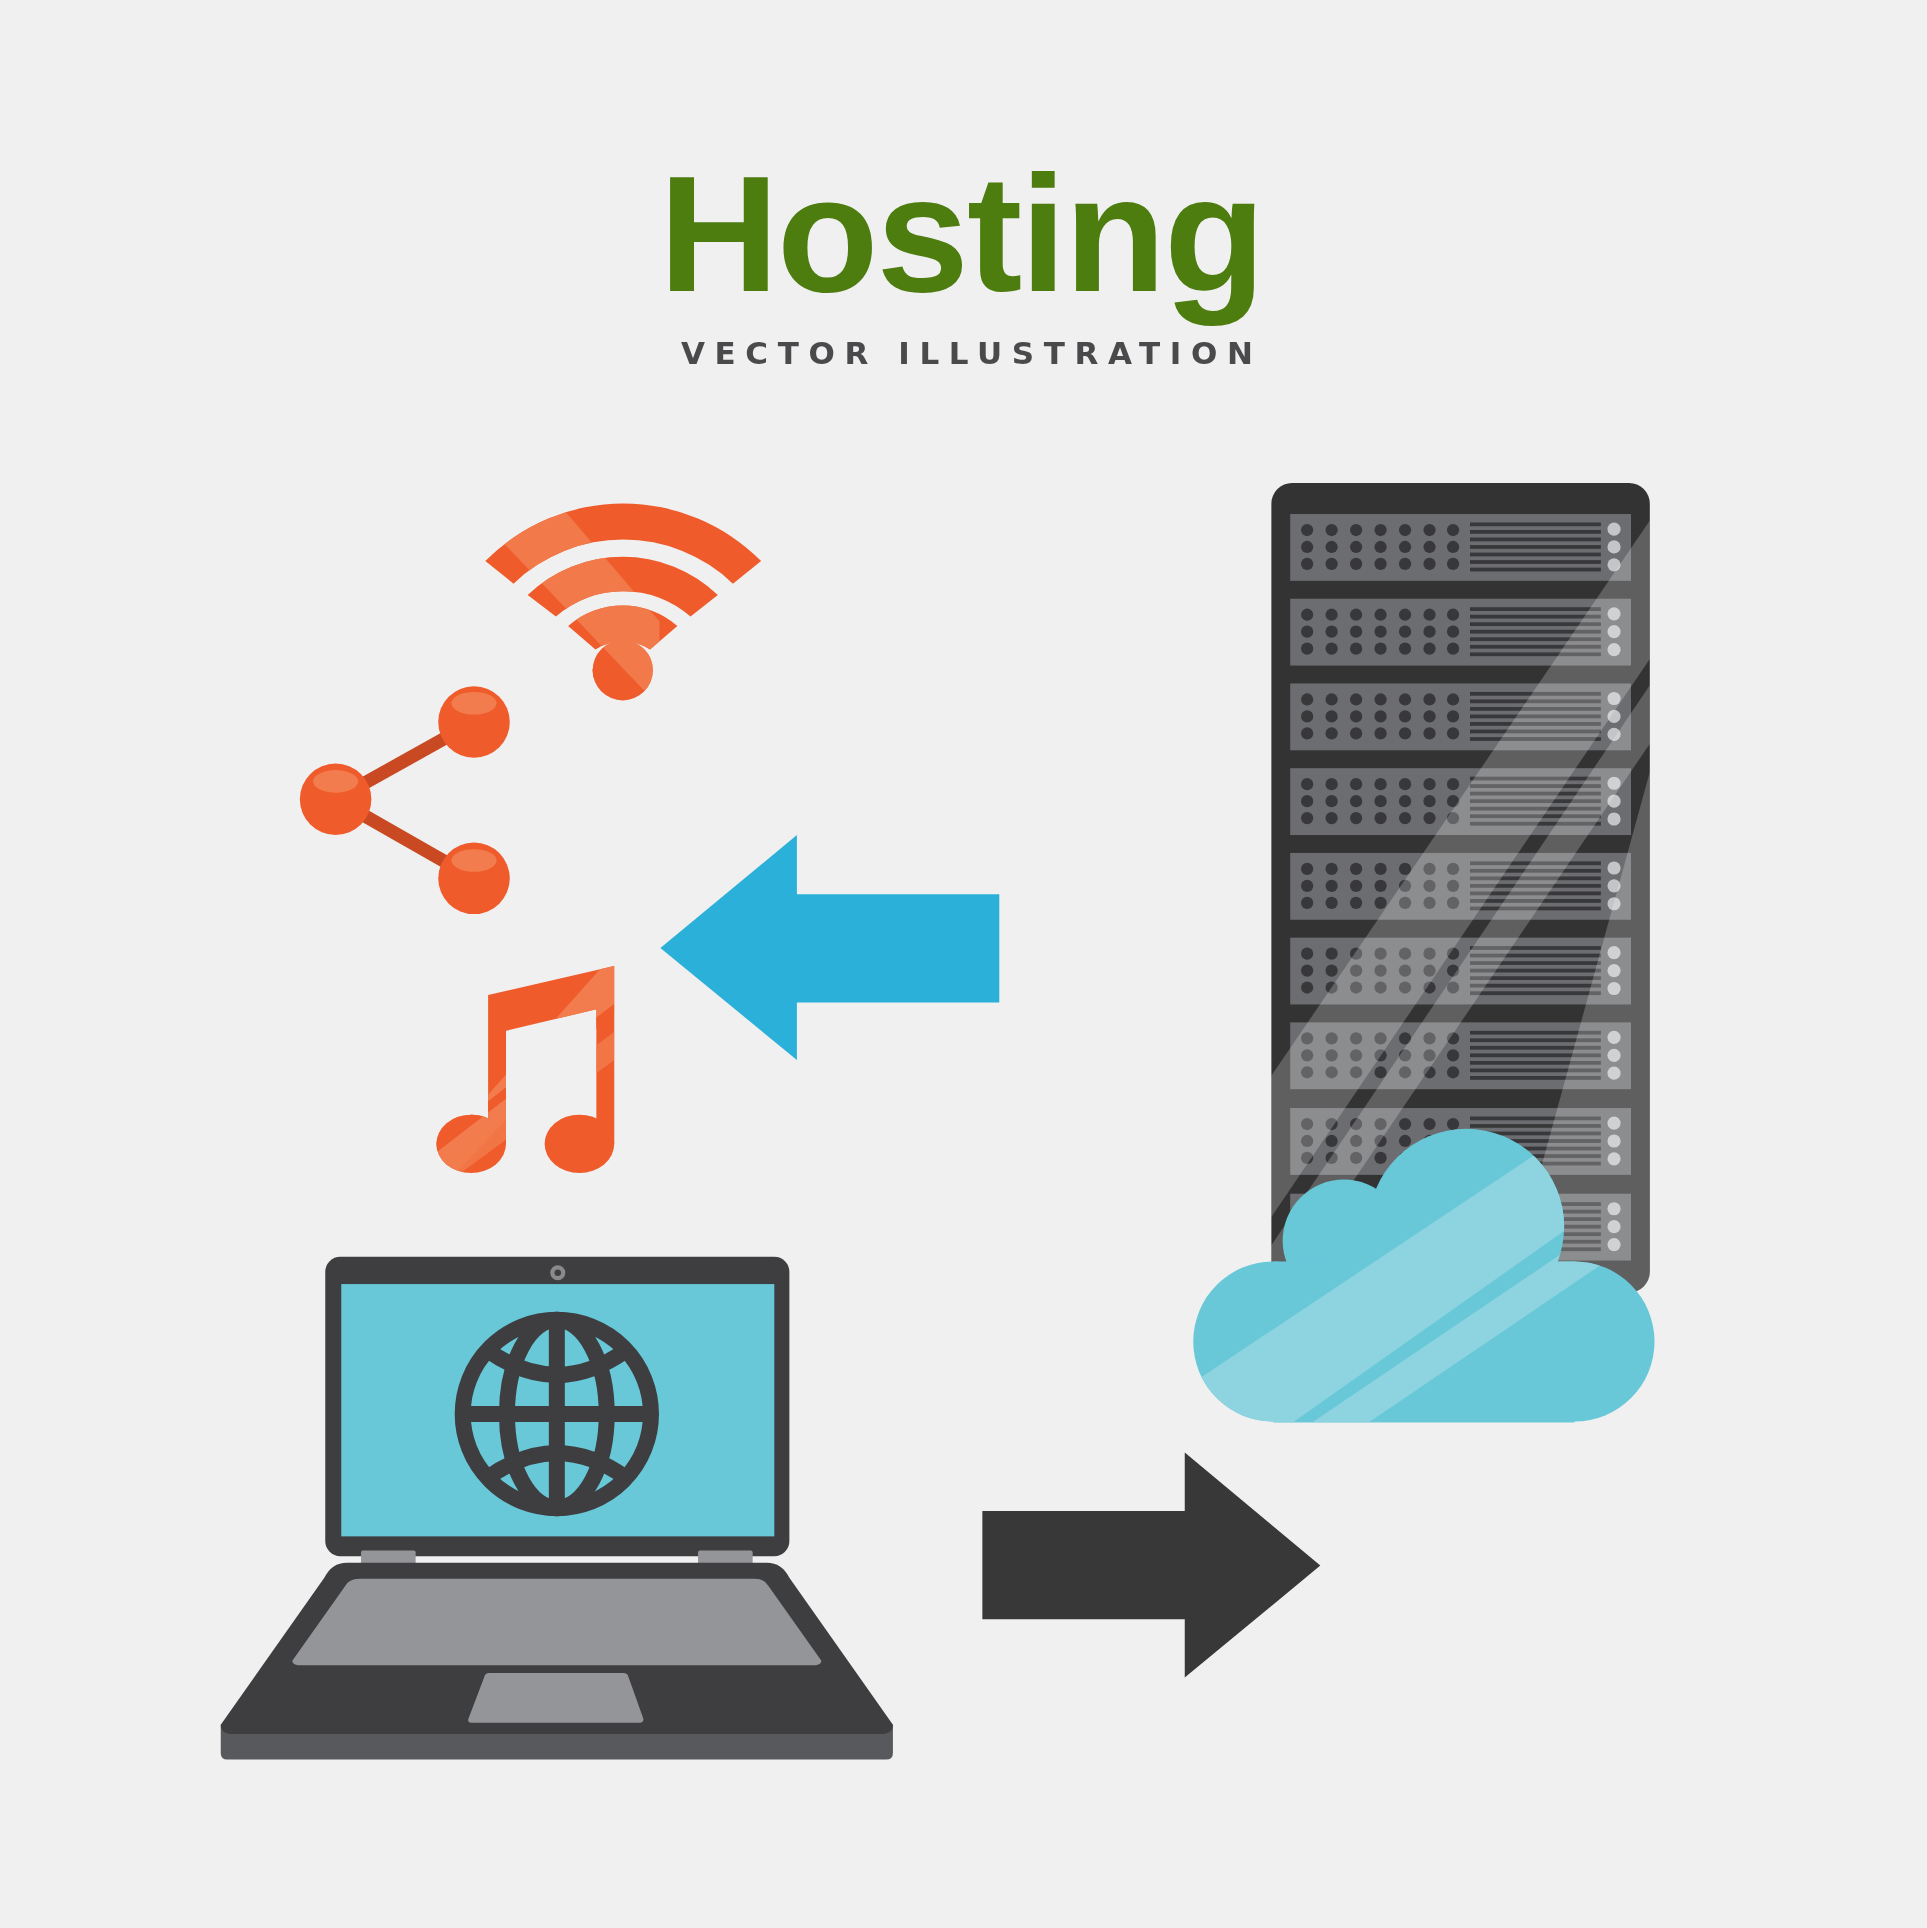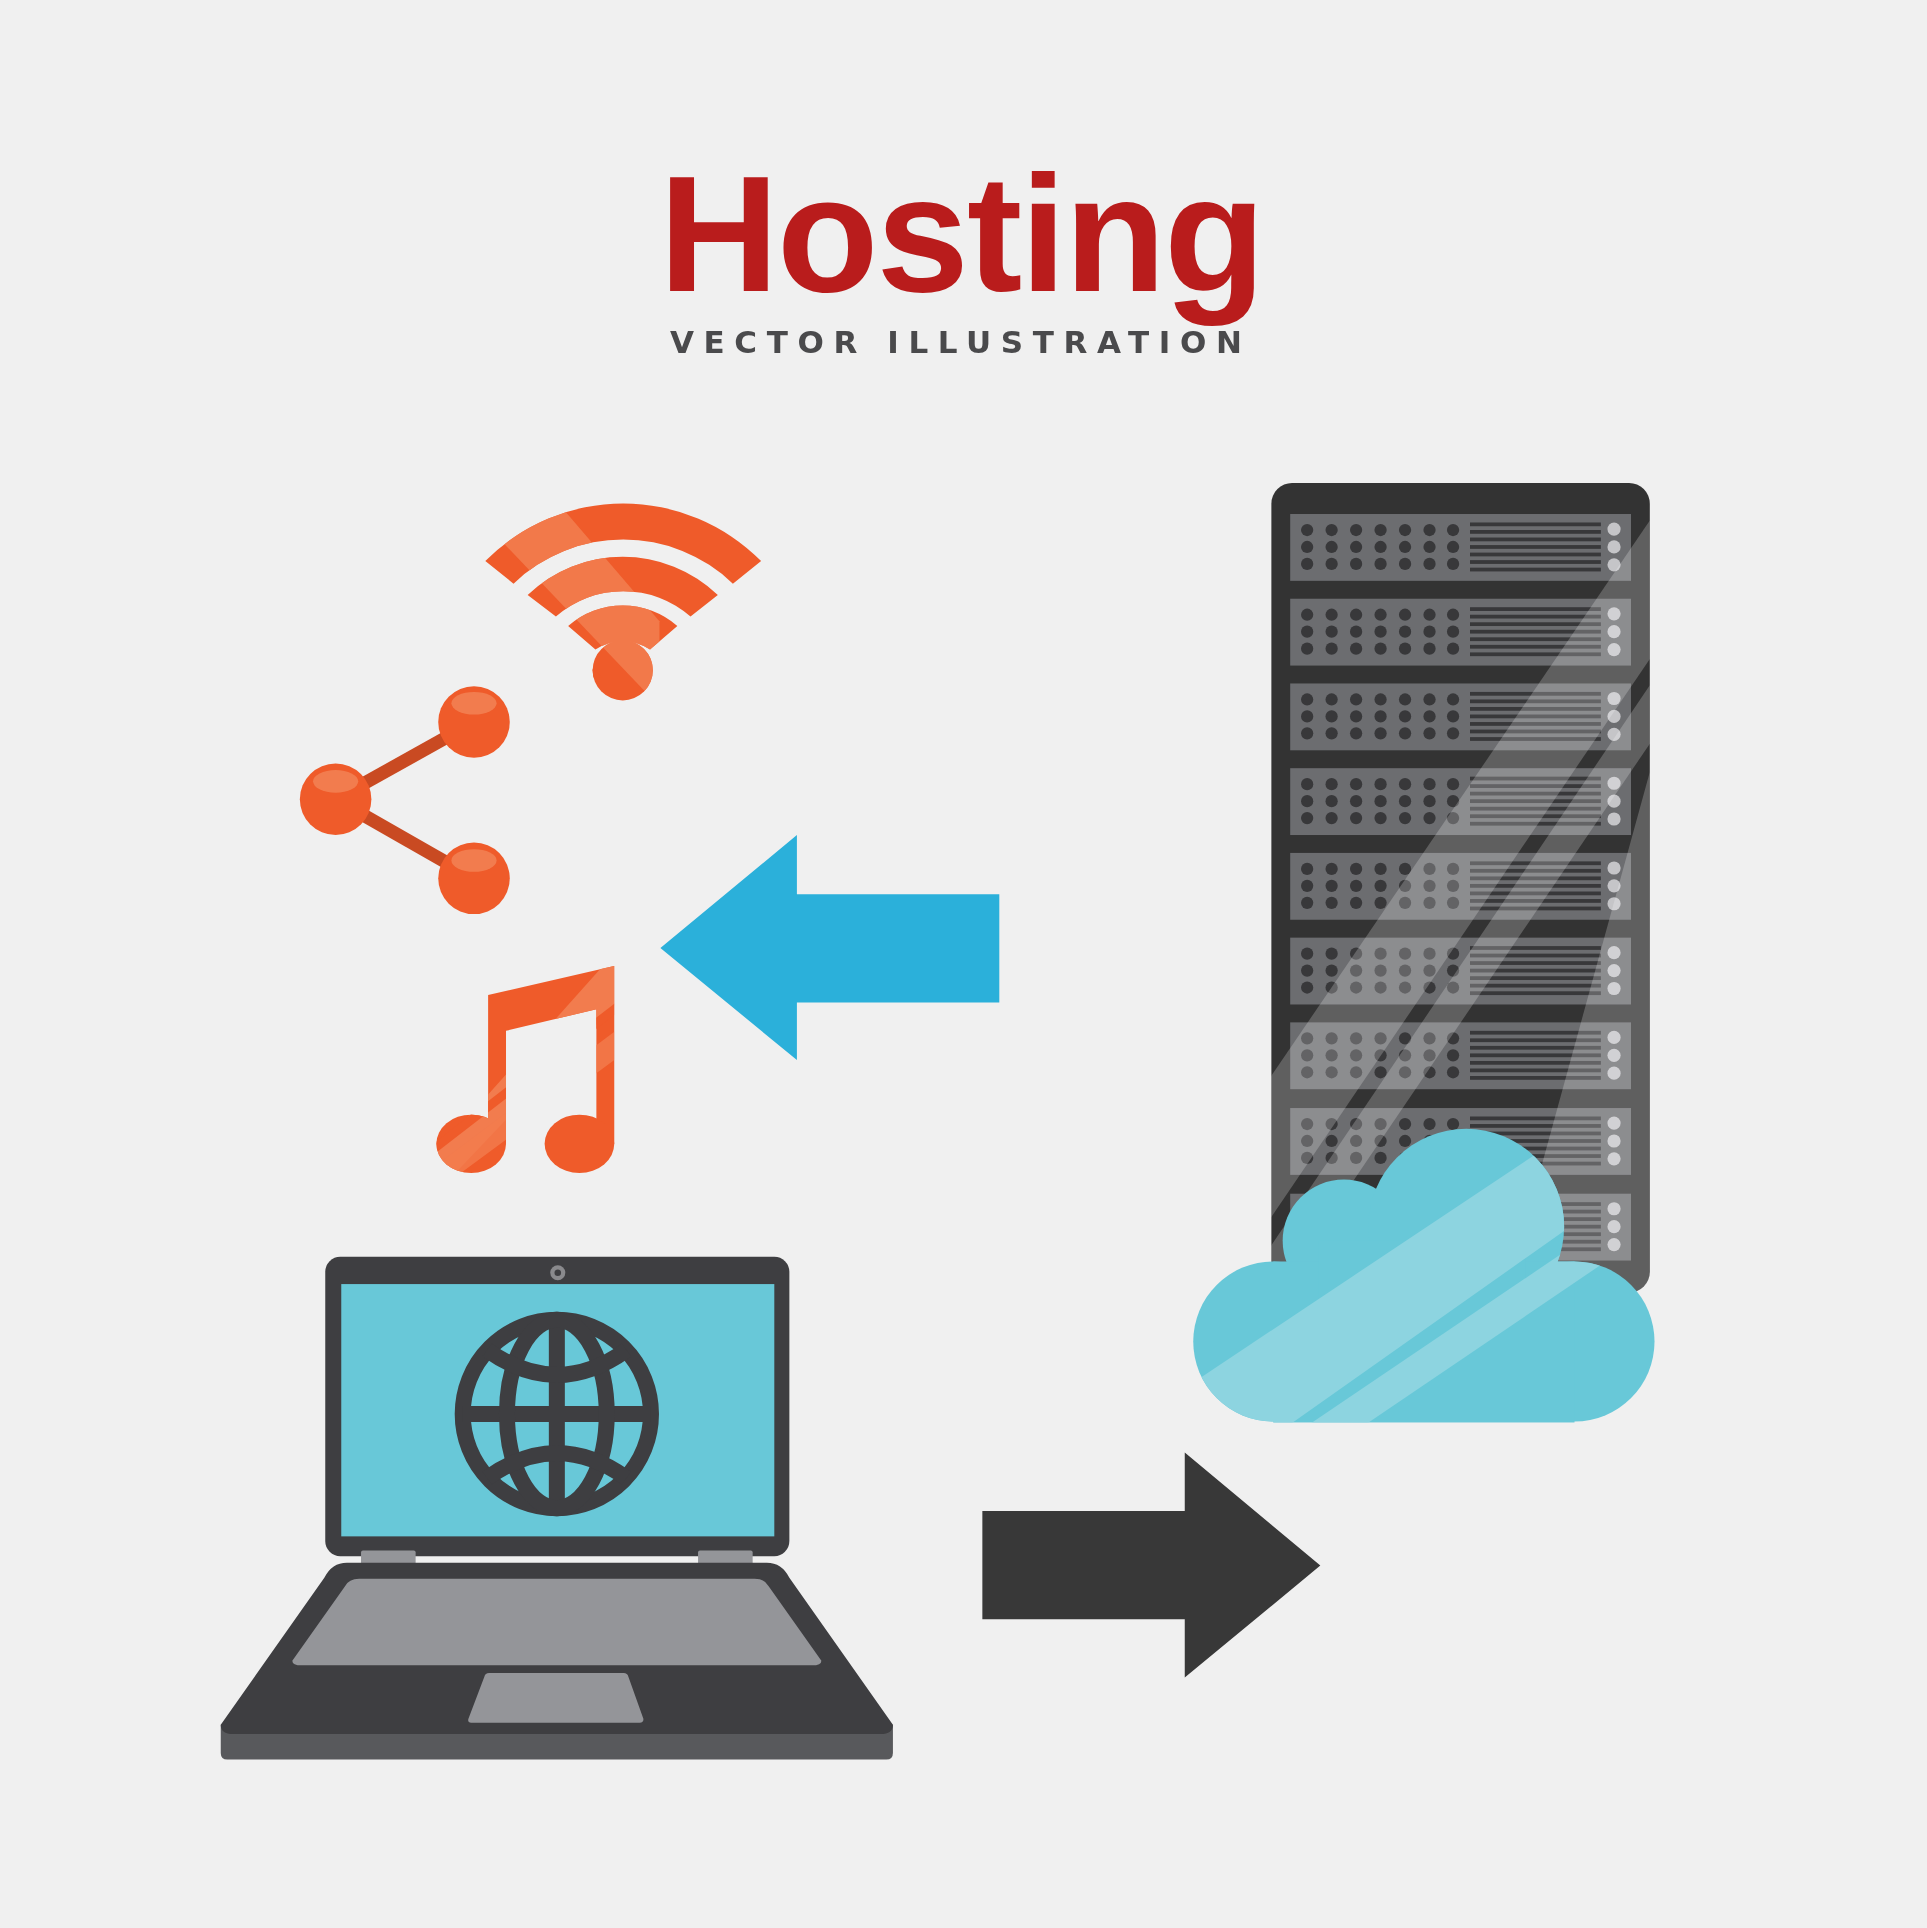--- a/index.html
+++ b/index.html
@@ -10,36 +10,36 @@
       overflow: hidden;
       font-family: "Liberation Sans", sans-serif;
     }
     .title {
       position: absolute;
       left: 659px; top: 151px;
       font-family: "Liberation Sans", sans-serif;
       font-weight: 700;
       font-size: 166px;
       line-height: 1;
-      color: #b91c1c;
+      color: #4d7c0f;
       letter-spacing: -1.9px;
       white-space: nowrap;
       margin: 0;
     }
     .subtitle {
       position: absolute;
       left: 669px; top: 326px;
       font-family: "DejaVu Sans", sans-serif;
       font-weight: 700;
       font-size: 31px;
       line-height: 1;
       color: #4A4A4C;
       letter-spacing: 9.6px;
       white-space: nowrap;
-      margin: 1px;
+      margin: 12px;
     }
     svg.art {
       position: absolute; left: 0; top: 0;
       width: 1928px; height: 1928px;
     }
   </style>
 </head>
 <body>
 
 <h1 class="title">Hosting</h1>

